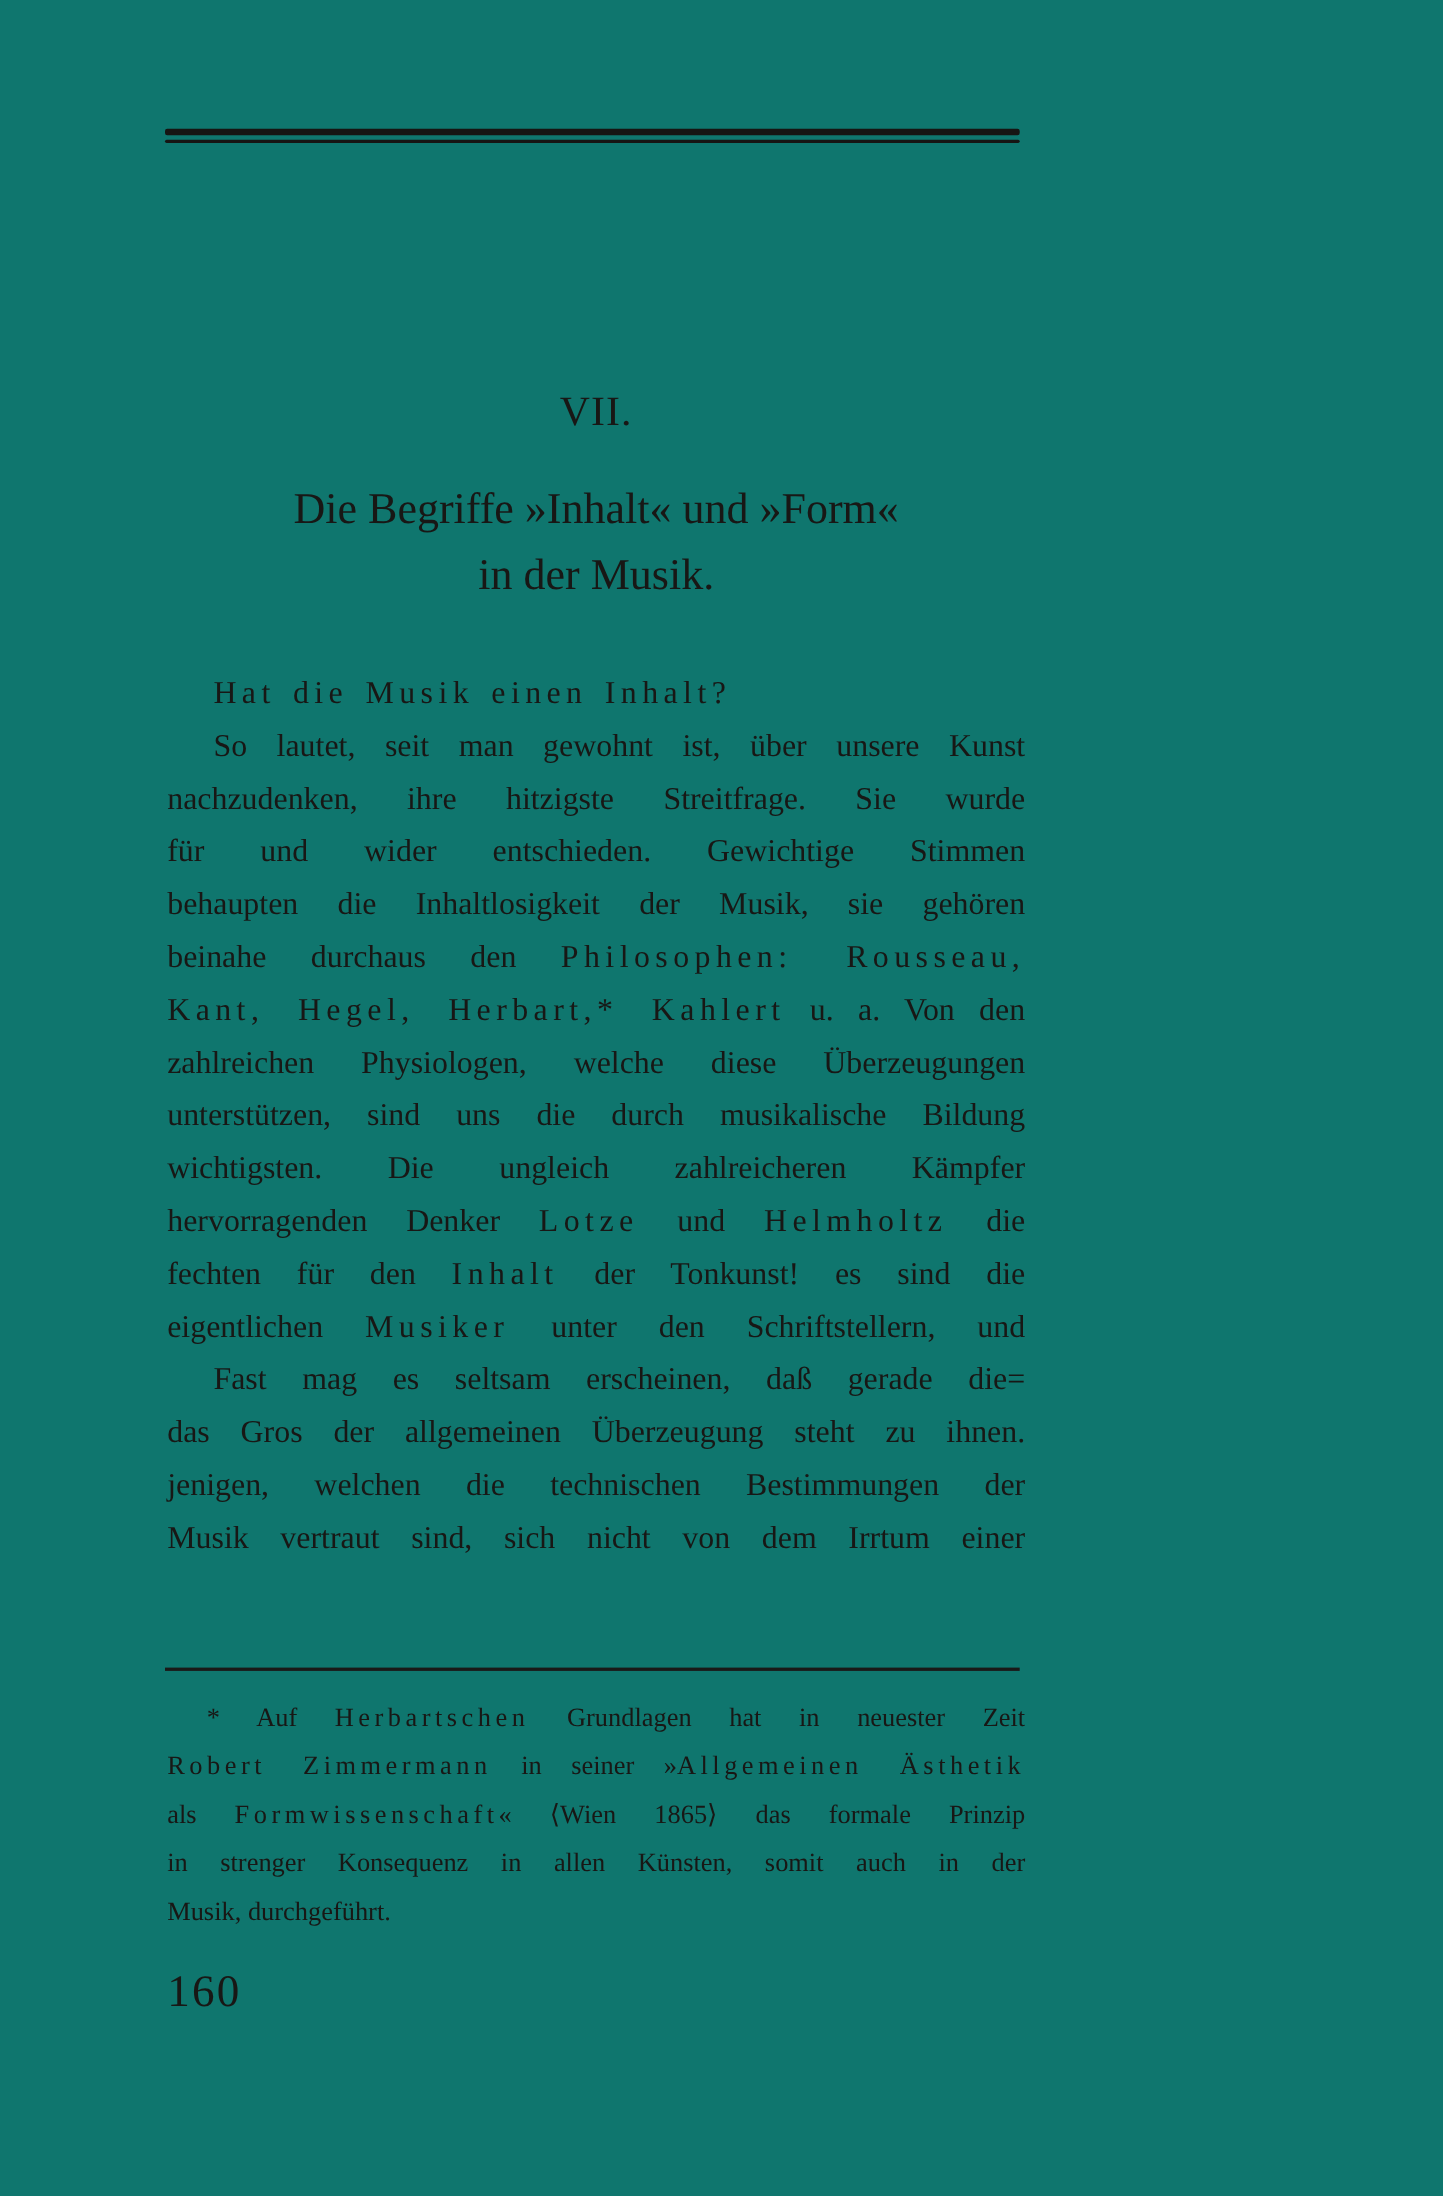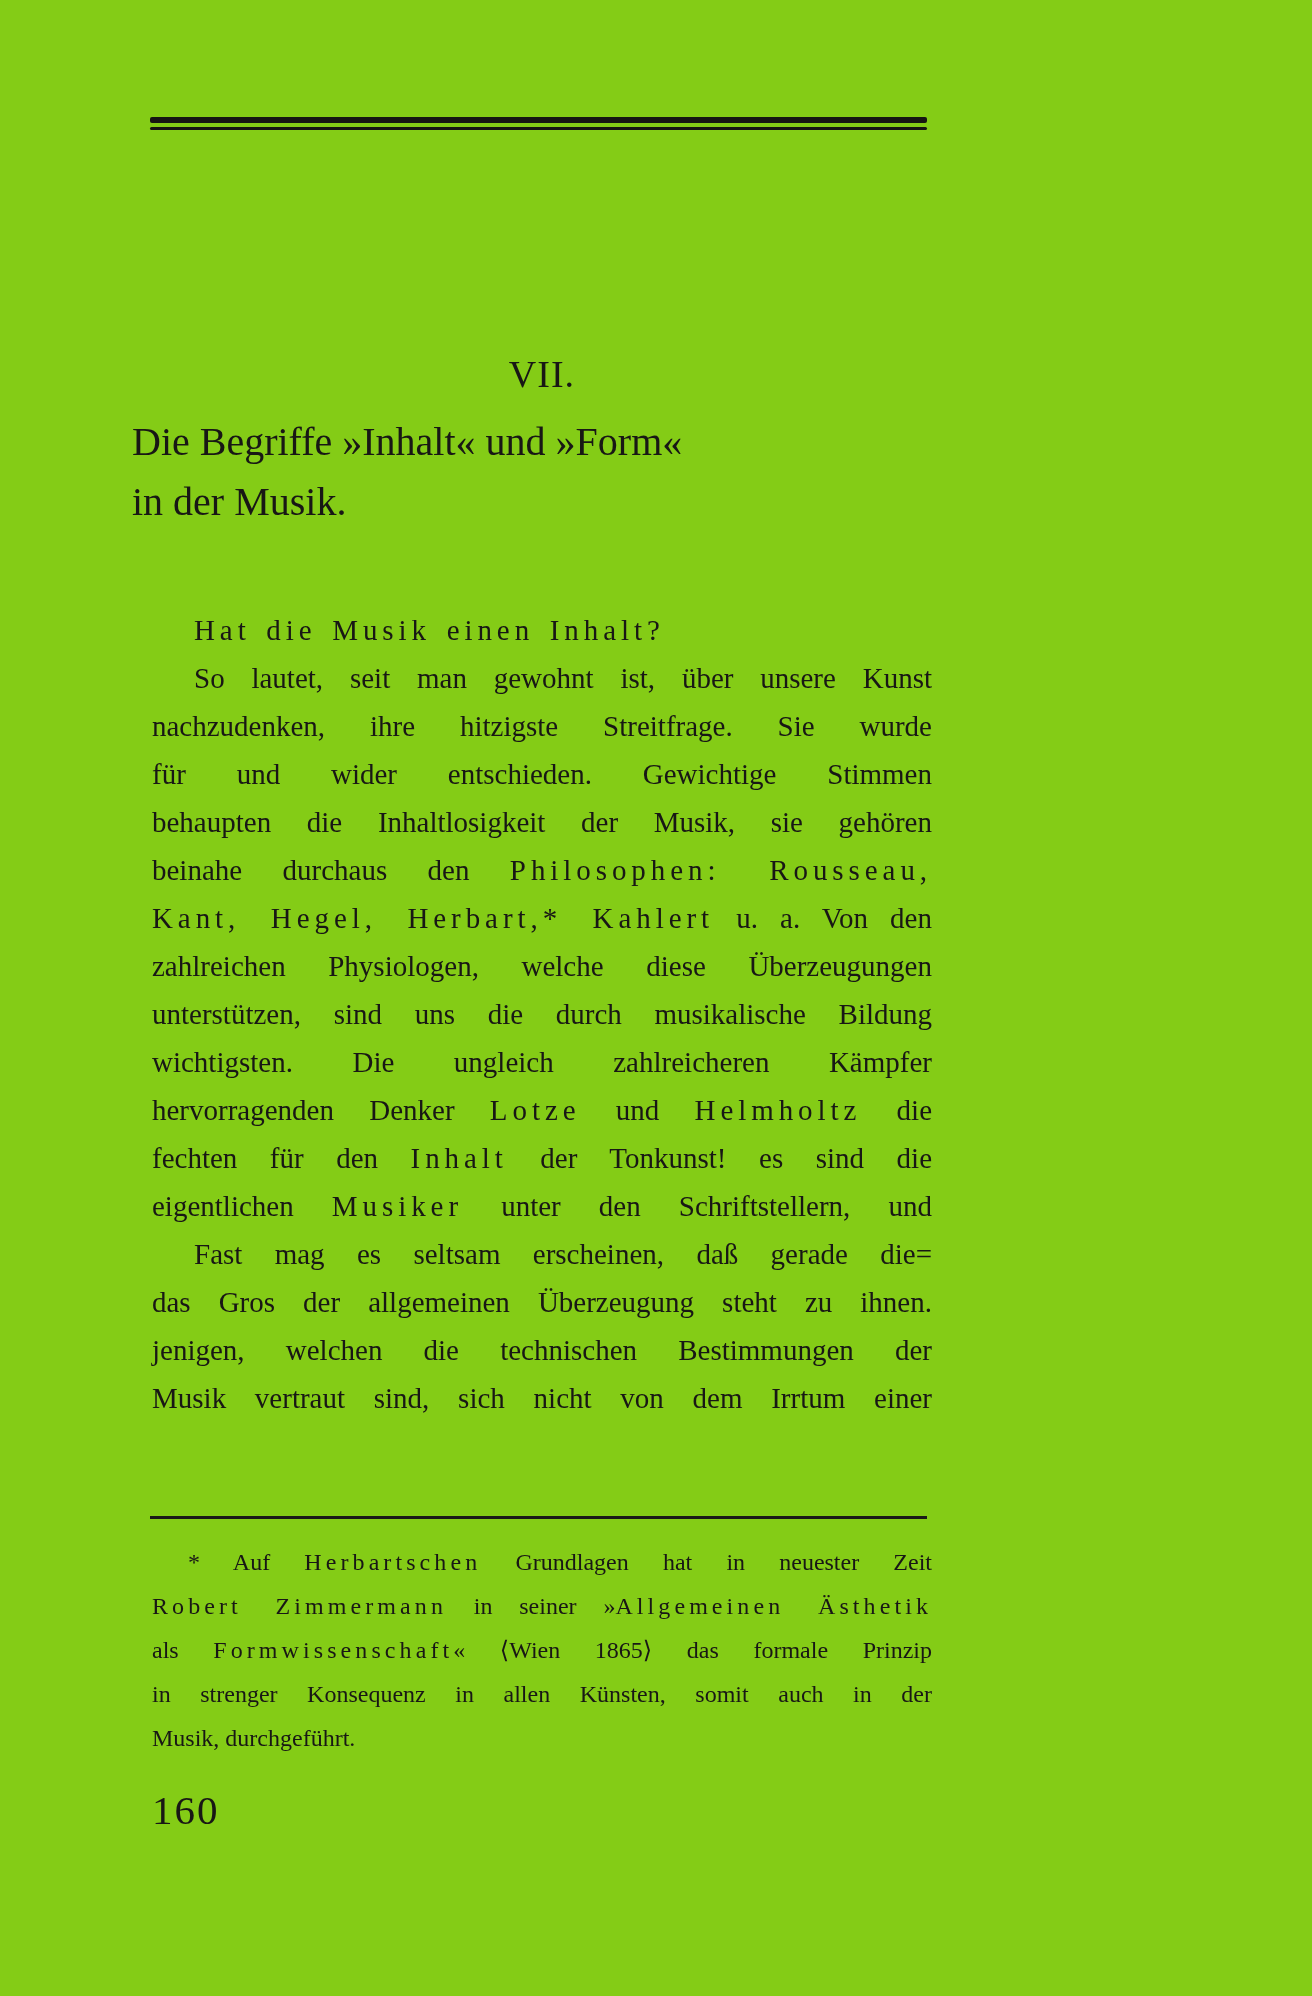--- a/index.html
+++ b/index.html
@@ -5,21 +5,21 @@
   html, body {
     margin: 0;
     padding: 0;
     background: #e8e8e6;
   }
   .page {
     position: relative;
     width: 1312px;
     height: 1996px;
     margin: 0 auto;
-    background: #84cc16;
+    background: #0f766e;
     color: #181715;
     font-family: "Liberation Serif", "DejaVu Serif", serif;
     overflow: hidden;
   }
   
   .rule-top {
     position: absolute;
     left: 150px;
     top: 117px;
     width: 777px;
@@ -40,22 +40,23 @@
     left: 152px;
     top: 352px;
     width: 780px;
     text-align: center;
     font-size: 38px;
     letter-spacing: 1px;
   }
   .title {
     position: absolute;
     left: 132px;
-    top: 412px;
+    top: 432px;
     width: 820px;
+    text-align: center;
     font-size: 40px;
     line-height: 60px;
   }
   .body-block {
     position: absolute;
     left: 152px;
     top: 606px;
     width: 780px;
     font-size: 29px;
     line-height: 48px;

